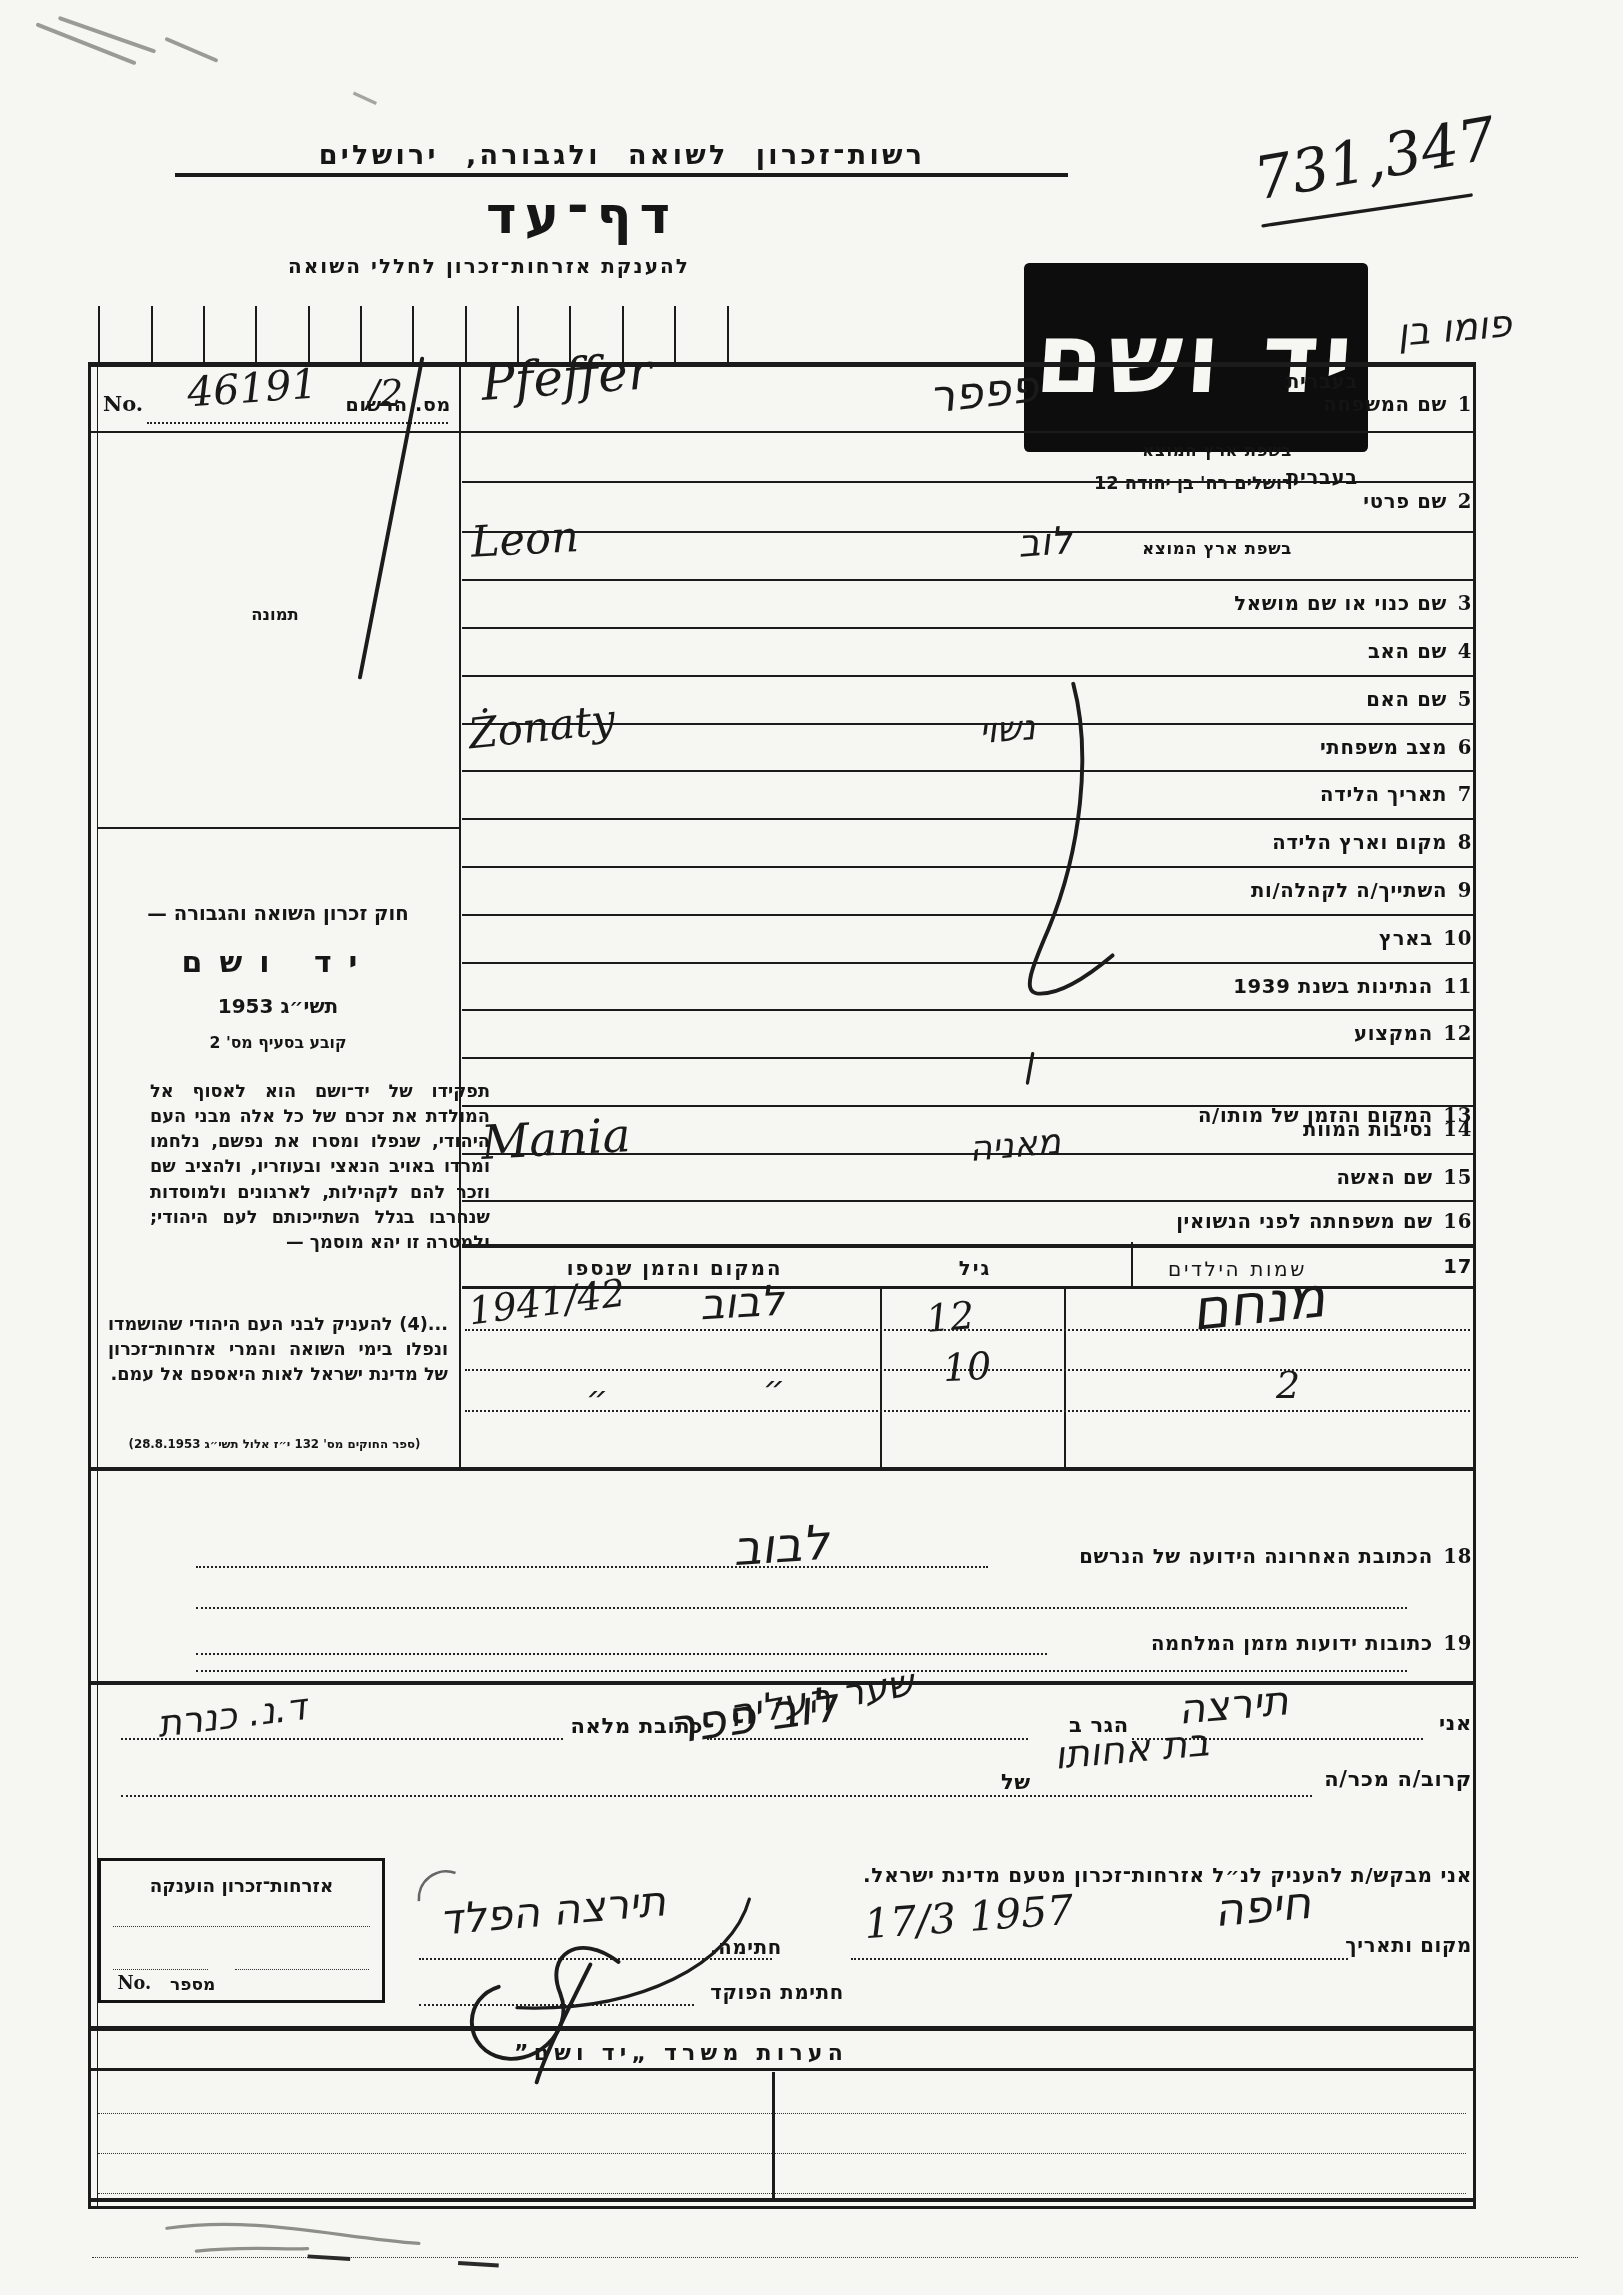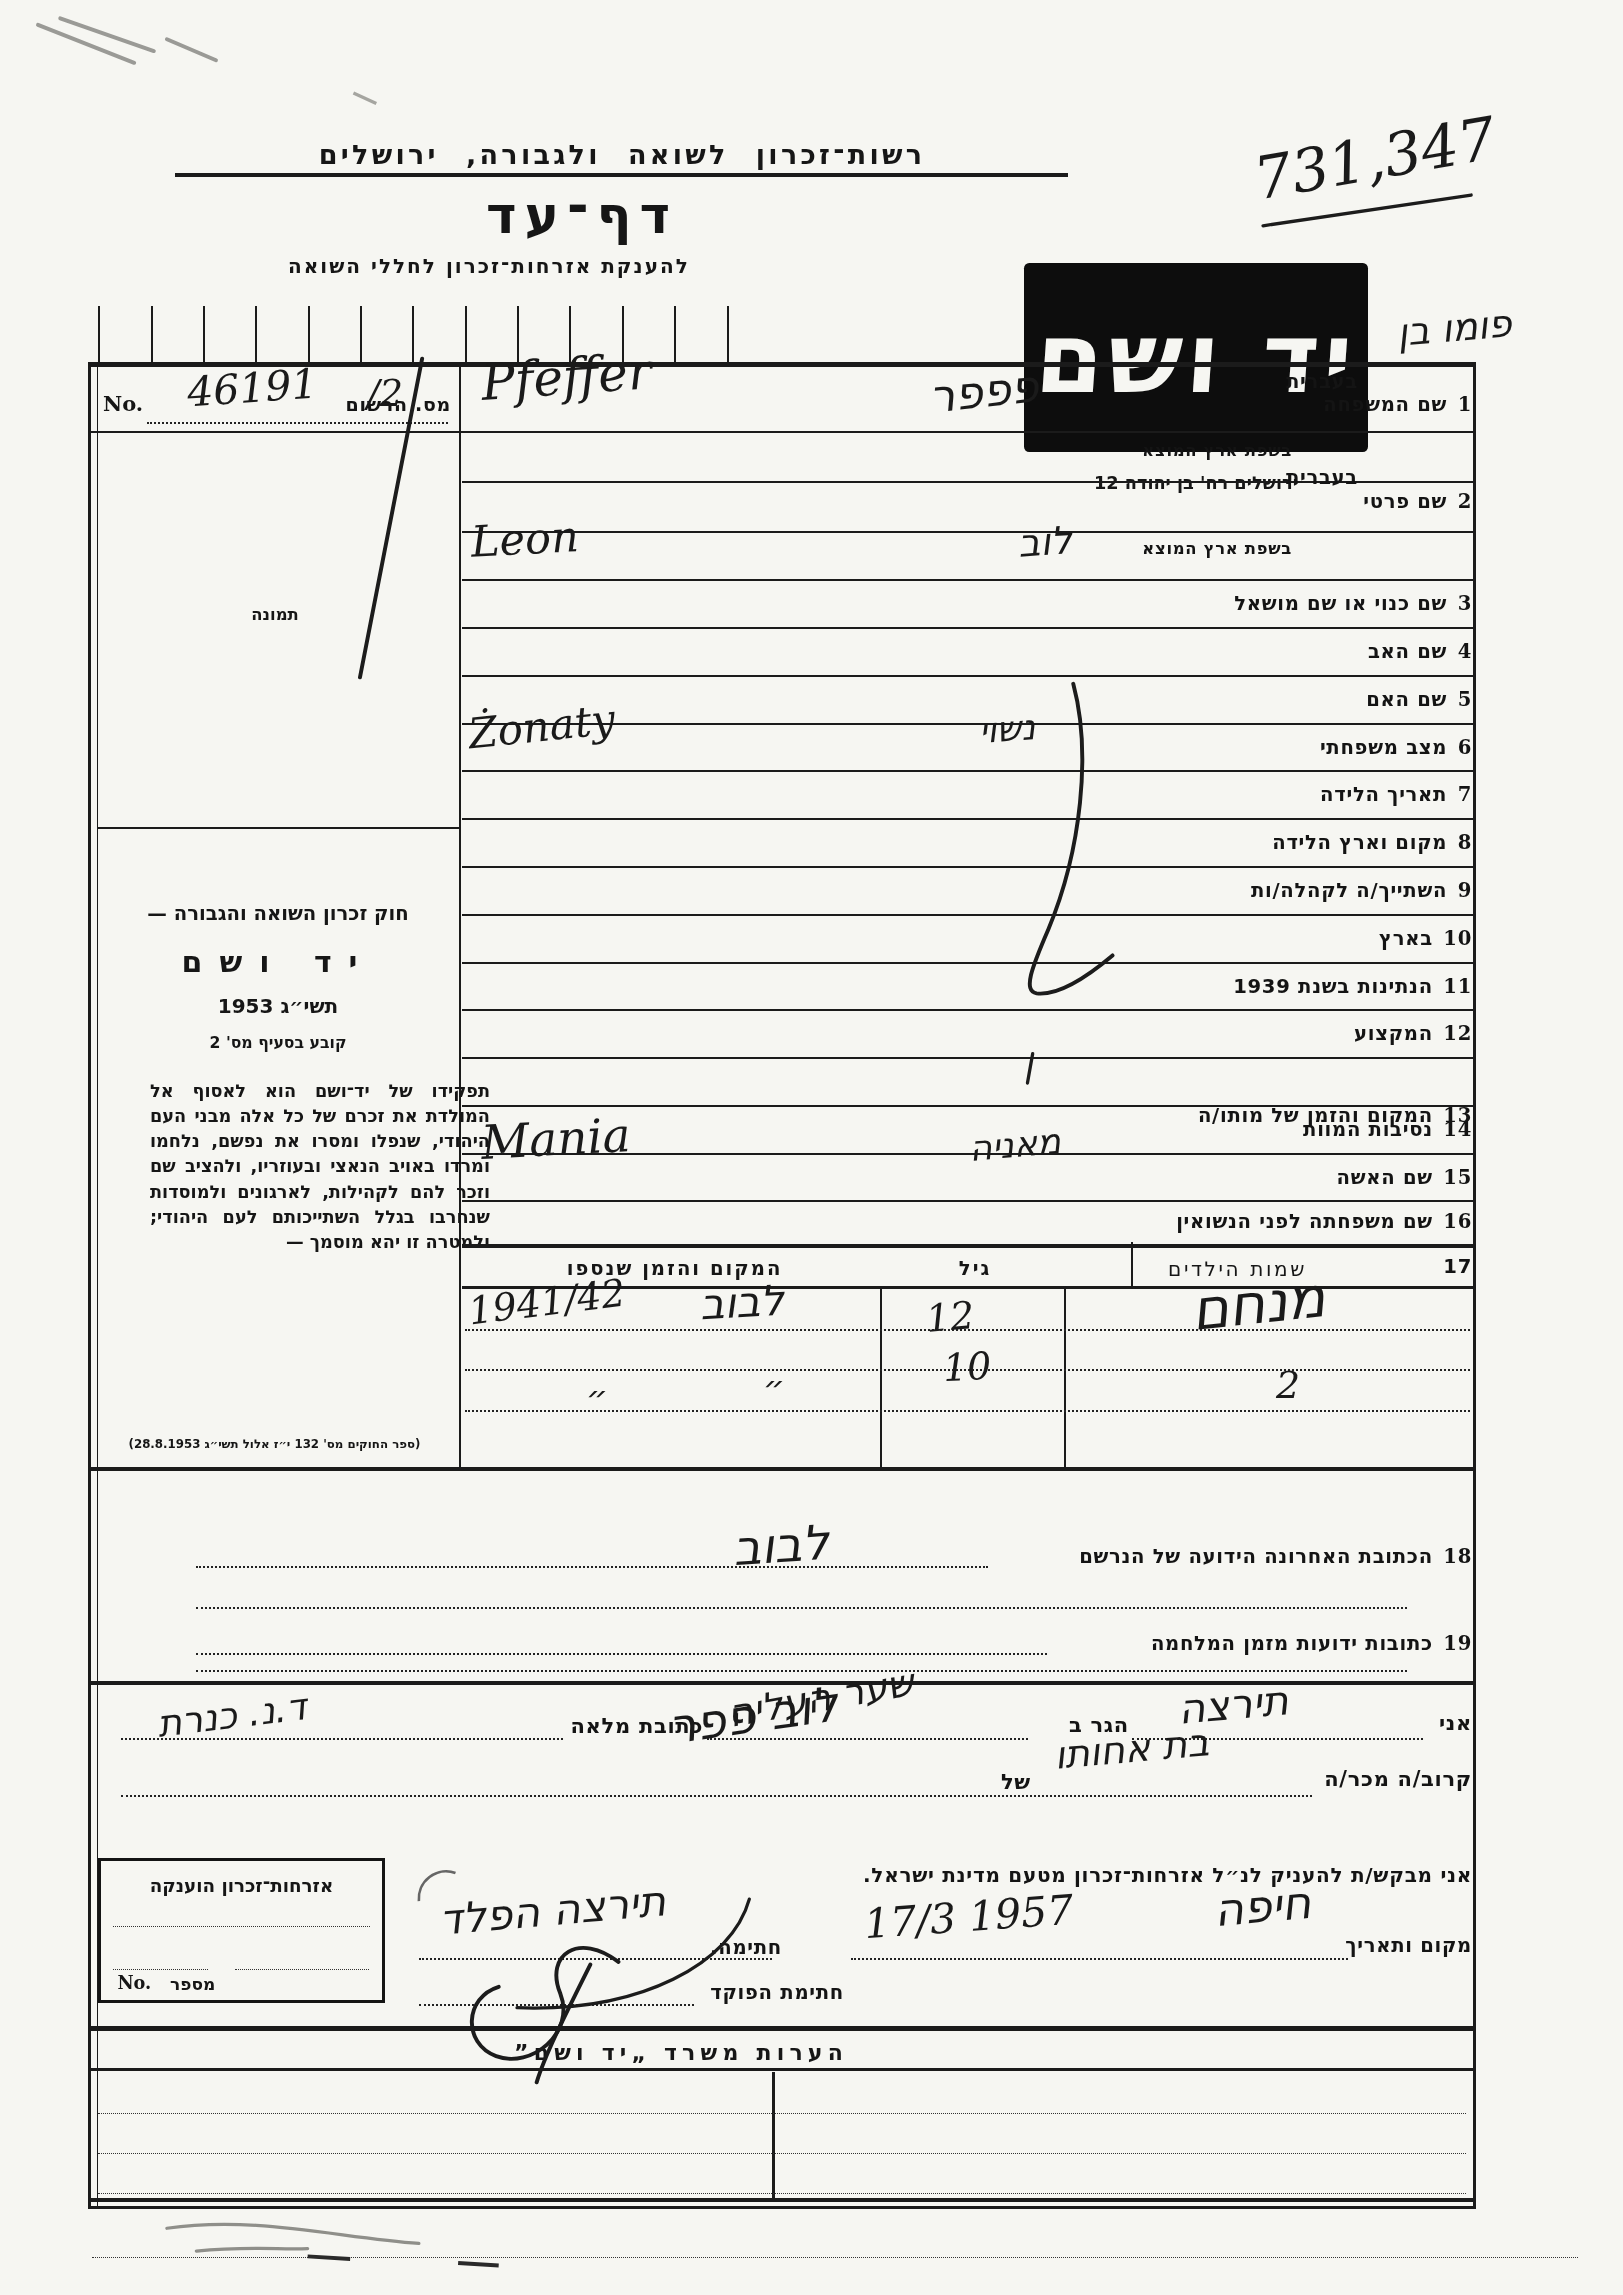--- a/index.html
+++ b/index.html
@@ -62,20 +62,21 @@
 
   <div class="ln" style="left:459px;top:362px;width:2px;height:1107px;"></div>
   <div class="abs" style="left:216px;top:605px;width:118px;text-align:center;direction:rtl;font-size:16.4px;font-weight:bold;">תמונה</div>
   <div class="ln" style="left:98px;top:827px;width:361px;height:2px;"></div>
 
   <div class="abs ctr" style="left:111px;top:902px;width:334px;direction:rtl;font-weight:bold;font-size:19.6px;">חוק זכרון השואה והגבורה —</div>
   <div class="abs ctr" style="left:111px;top:944px;width:334px;direction:rtl;font-weight:bold;font-size:30px;letter-spacing:17px;">יד ושם</div>
   <div class="abs ctr" style="left:111px;top:994px;width:334px;direction:rtl;font-weight:bold;font-size:20px;">תשי״ג 1953</div>
   <div class="abs ctr" style="left:111px;top:1033px;width:334px;direction:rtl;font-size:15.7px;font-weight:bold;">קובע בסעיף מס' 2</div>
   <div class="abs" style="left:108px;top:1079px;width:340px;direction:rtl;text-align:justify;font-weight:bold;font-size:17.7px;line-height:1.42;margin-left:42px;">תפקידו של יד־ושם הוא לאסוף אל המולדת את זכרם של כל אלה מבני העם היהודי, שנפלו ומסרו את נפשם, נלחמו ומרדו באויב הנאצי ובעוזריו, ולהציב שם וזכר להם לקהילות, לארגונים ולמוסדות שנחרבו בגלל השתייכותם לעם היהודי; ולמטרה זו יהא מוסמך —</div>
+  <div class="abs" style="left:108px;top:1312px;width:340px;direction:rtl;text-align:justify;font-weight:bold;font-size:17.7px;line-height:1.42;">...(4) להעניק לבני העם היהודי שהושמדו ונפלו בימי השואה והמרי אזרחות־זכרון של מדינת ישראל לאות היאספם אל עמם.</div>
   <div class="abs ctr" style="left:98px;top:1437px;width:353px;direction:rtl;font-size:11.8px;font-weight:bold;">(ספר החוקים מס' 132 י״ז אלול תשי״ג 28.8.1953)</div>
 
   <div class="ln" style="left:88px;top:431px;width:1387px;height:2px;"></div>
   <div class="ln" style="left:462px;top:481px;width:1013px;height:2px;"></div>
   <div class="ln" style="left:462px;top:531px;width:1013px;height:2px;"></div>
   <div class="ln" style="left:462px;top:579px;width:1013px;height:2px;"></div>
   <div class="ln" style="left:462px;top:627px;width:1013px;height:2px;"></div>
   <div class="ln" style="left:462px;top:675px;width:1013px;height:2px;"></div>
   <div class="ln" style="left:462px;top:723px;width:1013px;height:2px;"></div>
   <div class="ln" style="left:462px;top:770px;width:1013px;height:2px;"></div>

